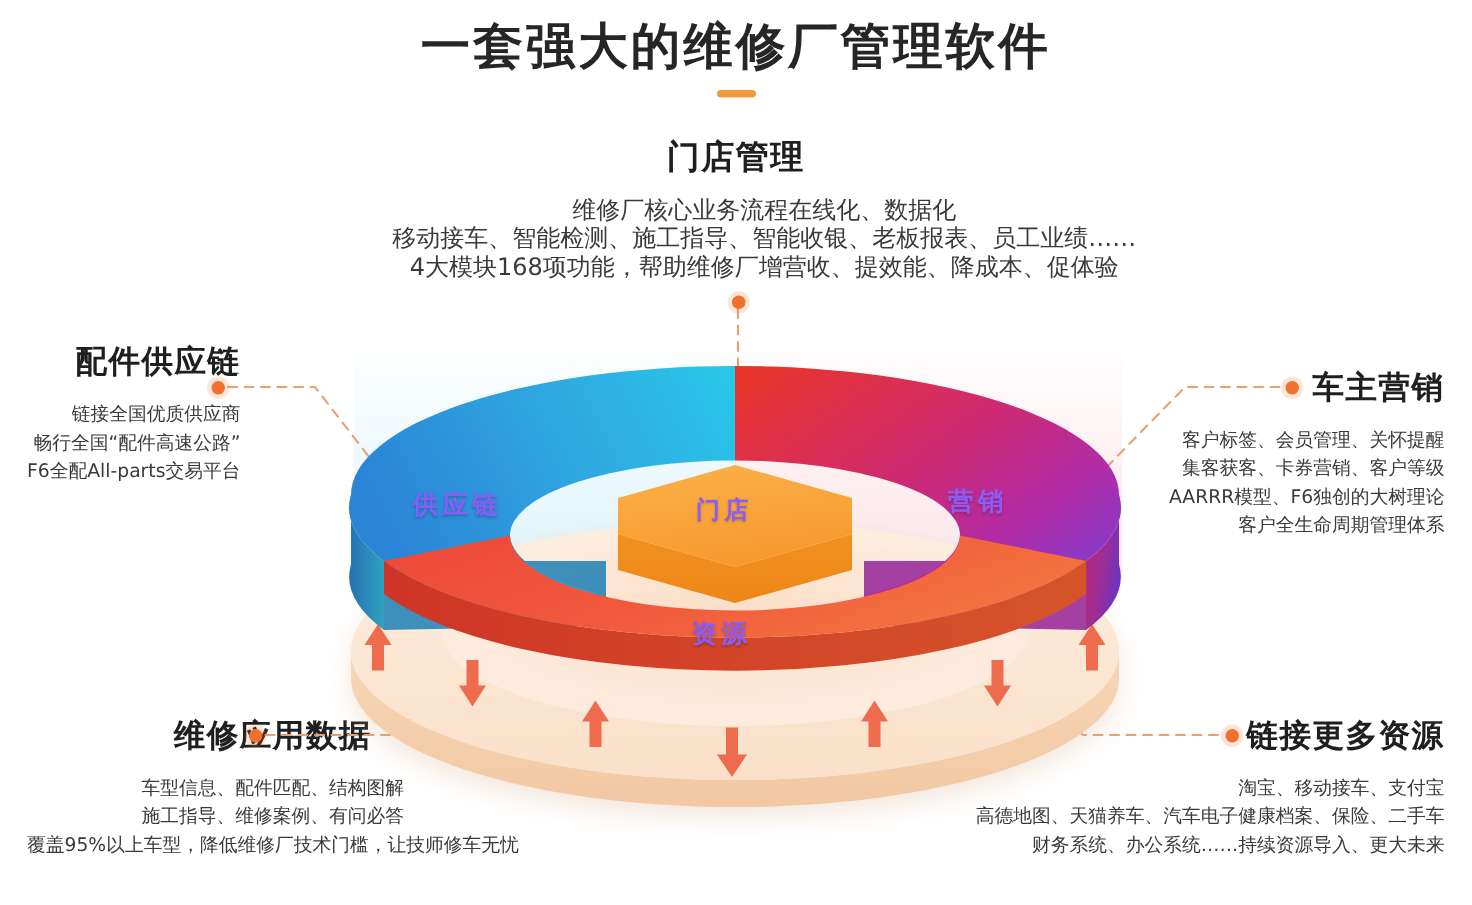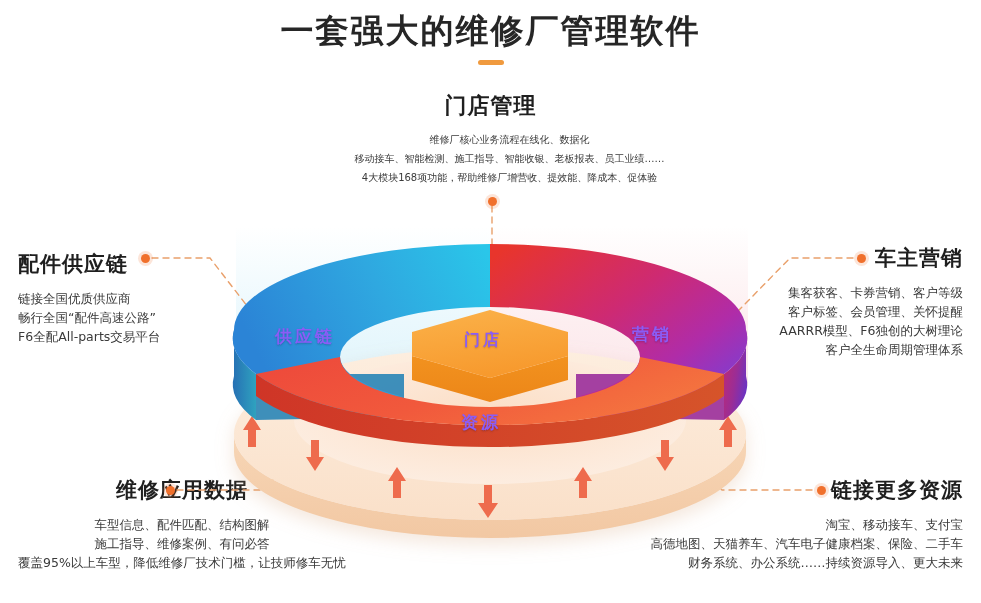--- a/index.html
+++ b/index.html
@@ -41,23 +41,23 @@
     font-size:21px;font-weight:bold;color:#1f1f1f;
     letter-spacing:1px;line-height:26px;white-space:nowrap;
   }
   .label-body{
     font-size:12.5px;color:#3a3a3a;line-height:19px;white-space:nowrap;
   }
   .label-body div{white-space:nowrap;}
 
   #label-store{position:absolute;left:0;top:93px;width:981px;text-align:center;}
   #label-store .label-head{font-size:22px;margin-bottom:11px;}
-  #label-store .label-body{font-size:10px;line-height:19px;padding-left:38px;}
-
-  #label-parts{position:absolute;left:18px;top:251px;text-align:left;}
+  #label-store .label-body{font-size:16px;line-height:19px;padding-left:38px;}
+
+  #label-parts{position:absolute;left:18px;top:228px;text-align:right;}
   #label-parts .label-body{margin-top:12px;}
 
   #label-owner{position:absolute;right:18px;top:245px;text-align:right;}
   #label-owner .label-body{margin-top:12px;}
 
   #label-repair{position:absolute;left:18px;top:477px;text-align:center;}
   #label-repair .label-body{margin-top:12px;}
 
   #label-resource{position:absolute;right:18px;top:477px;text-align:right;}
   #label-resource .label-body{margin-top:12px;}
@@ -116,22 +116,22 @@
     <div class="label-body">
       <div>链接全国优质供应商</div>
       <div>畅行全国“配件高速公路”</div>
       <div>F6全配All-parts交易平台</div>
     </div>
   </div>
 
   <div id="label-owner">
     <div class="label-head">车主营销</div>
     <div class="label-body">
+      <div>客户标签、会员管理、关怀提醒</div>
       <div>集客获客、卡券营销、客户等级</div>
-      <div>客户标签、会员管理、关怀提醒</div>
       <div>AARRR模型、F6独创的大树理论</div>
       <div>客户全生命周期管理体系</div>
     </div>
   </div>
 
   <div id="label-repair">
     <div class="label-head">维修应用数据</div>
     <div class="label-body">
       <div>车型信息、配件匹配、结构图解</div>
       <div>施工指导、维修案例、有问必答</div>

